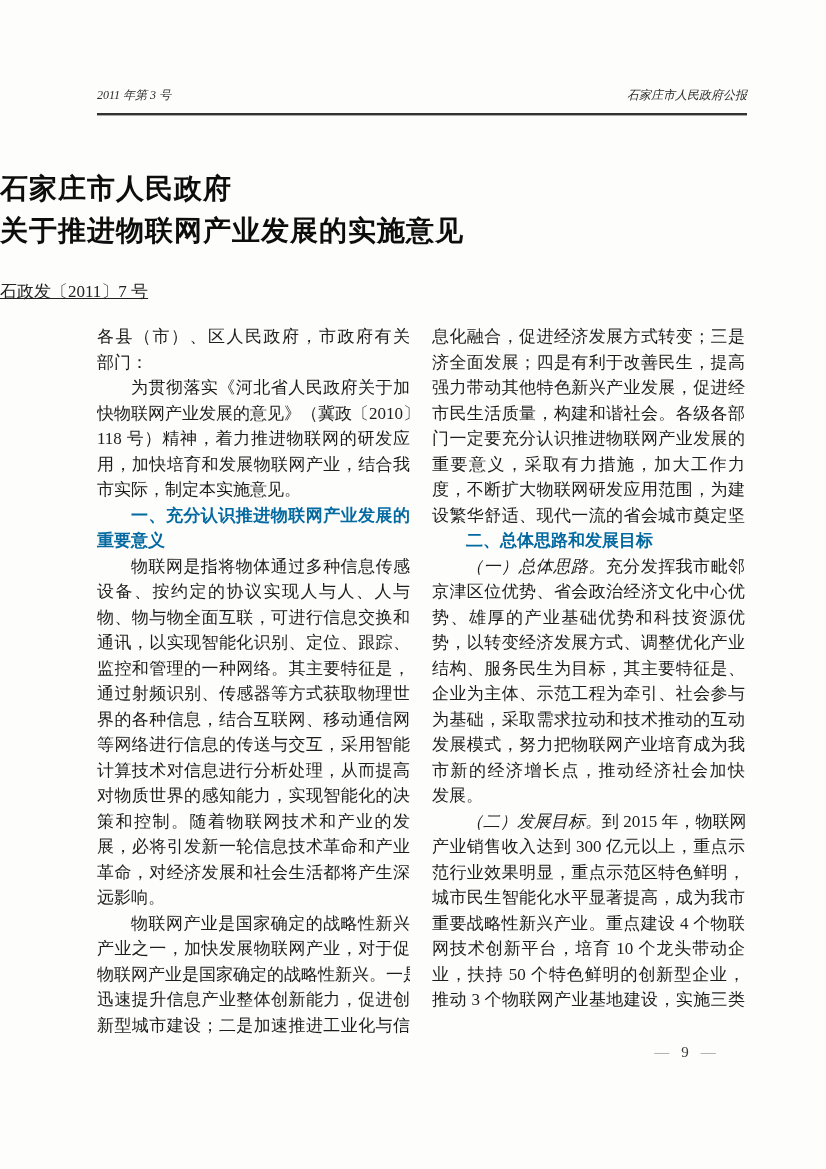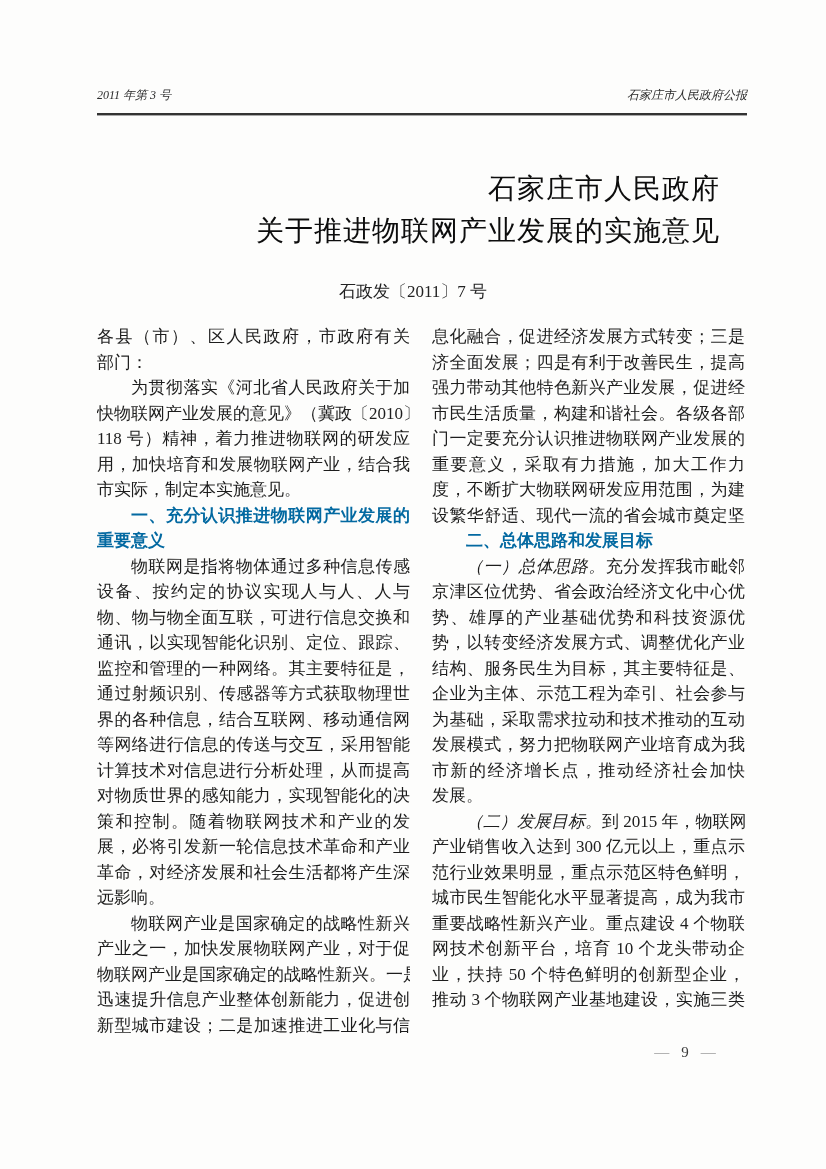--- a/index.html
+++ b/index.html
@@ -39,36 +39,37 @@
     border-top: 2px solid #333;
     border-bottom: 1px solid #a8a8a8;
   }
 
   
   .doc-title {
     position: absolute;
     left: 0;
     width: 720px;
     top: 168px;
-    text-align: right;
-    font-weight: 400;
+    text-align: left;
+    font-weight: 700;
     font-size: 28px;
     line-height: 42px;
     letter-spacing: 1px;
     color: #0d0d0d;
   }
 
   .doc-number {
     position: absolute;
     left: 0;
     width: 826px;
     top: 280px;
-    text-align: center;
+    text-align: left;
     font-size: 17px;
     color: #222;
+    text-decoration: underline;
   }
 
   
   .columns {
     position: absolute;
     left: 97px;
     top: 324px;
     width: 648px;
     display: flex;
     gap: 22px;

